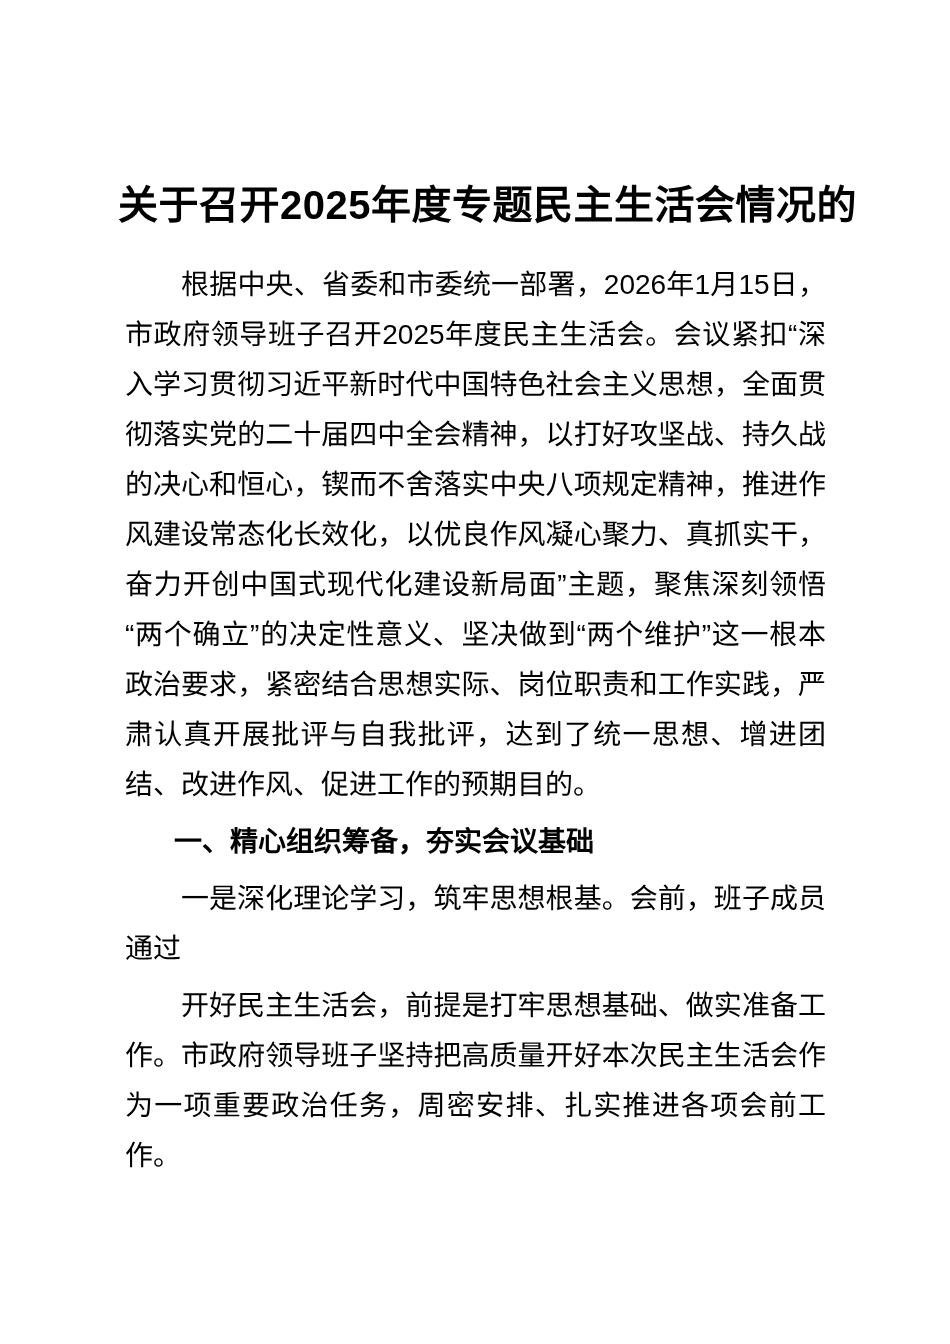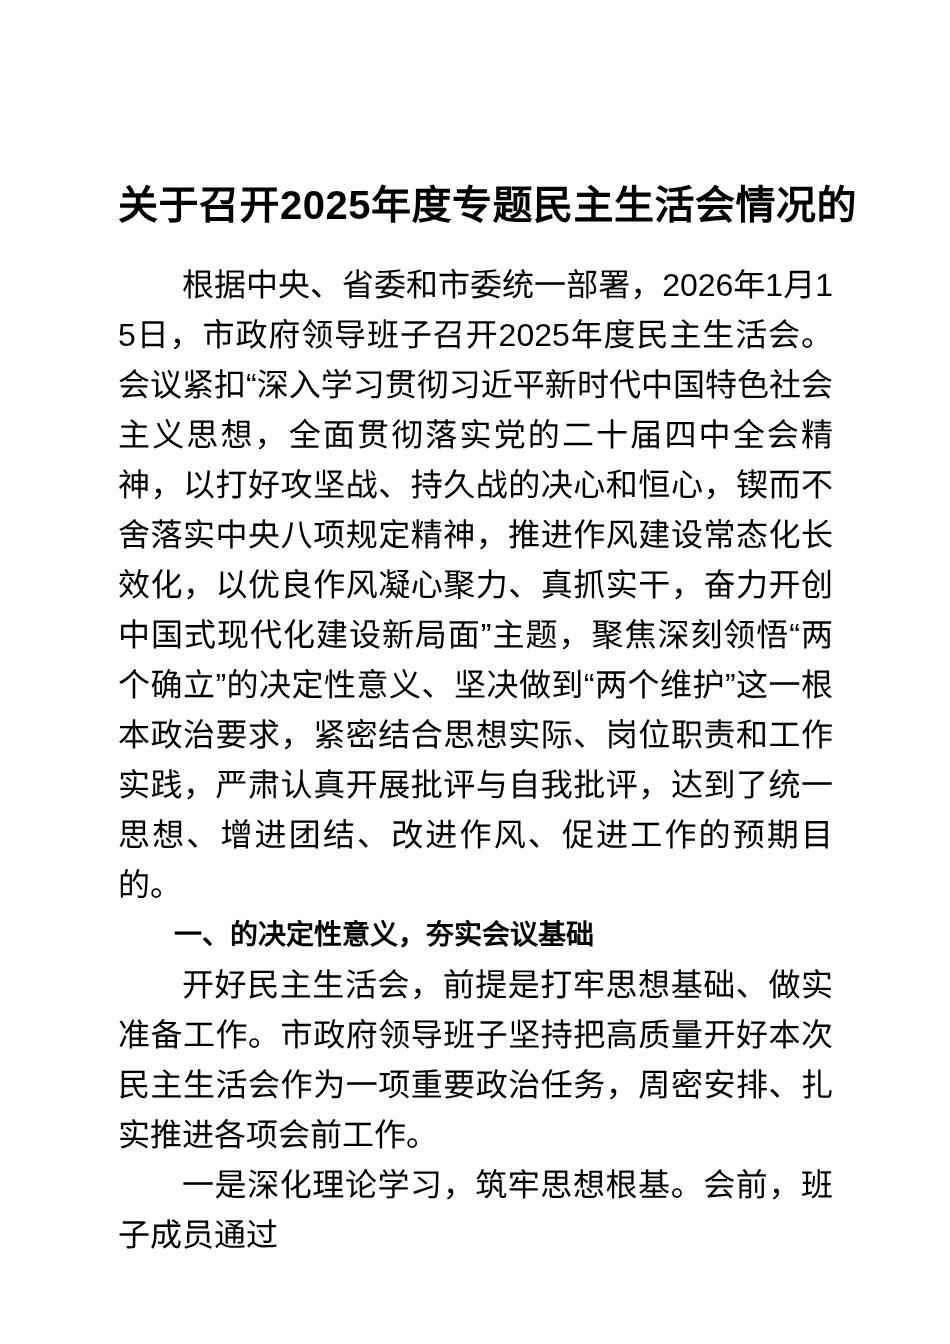--- a/index.html
+++ b/index.html
@@ -26,22 +26,22 @@
     letter-spacing: 0.5px;
   }
   .doc-title .title-line {
     display: block;
     white-space: nowrap;
   }
   .doc-body {
     margin-top: 20px;
   }
   .para {
-    margin: 0;
-    font-size: 32px;
+    margin: 7px;
+    font-size: 28px;
     line-height: 50px;
     text-align: justify;
     text-justify: inter-ideograph;
     text-indent: 2em;
     word-break: break-all;
   }
   .heading {
     margin: 0;
     font-size: 28px;
     line-height: 50px;
@@ -53,18 +53,18 @@
 <body>
 
 <div class="page">
 
   <div class="doc-title">
     <span class="title-line">关于召开2025年度专题民主生活会情况的</span>
   </div>
 
   <div class="doc-body">
     <p class="para">根据中央、省委和市委统一部署，2026年1月15日，市政府领导班子召开2025年度民主生活会。会议紧扣“深入学习贯彻习近平新时代中国特色社会主义思想，全面贯彻落实党的二十届四中全会精神，以打好攻坚战、持久战的决心和恒心，锲而不舍落实中央八项规定精神，推进作风建设常态化长效化，以优良作风凝心聚力、真抓实干，奋力开创中国式现代化建设新局面”主题，聚焦深刻领悟“两个确立”的决定性意义、坚决做到“两个维护”这一根本政治要求，紧密结合思想实际、岗位职责和工作实践，严肃认真开展批评与自我批评，达到了统一思想、增进团结、改进作风、促进工作的预期目的。</p>
-    <p class="heading">一、的决定性意义，夯实会议基础</p>
+    <p class="heading">一、精心组织筹备，夯实会议基础</p>
+    <p class="para">一是深化理论学习，筑牢思想根基。会前，班子成员通过</p>
     <p class="para">开好民主生活会，前提是打牢思想基础、做实准备工作。市政府领导班子坚持把高质量开好本次民主生活会作为一项重要政治任务，周密安排、扎实推进各项会前工作。</p>
-    <p class="para">一是深化理论学习，筑牢思想根基。会前，班子成员通过</p>
   </div>
 
 </div>
 
 </body></html>

